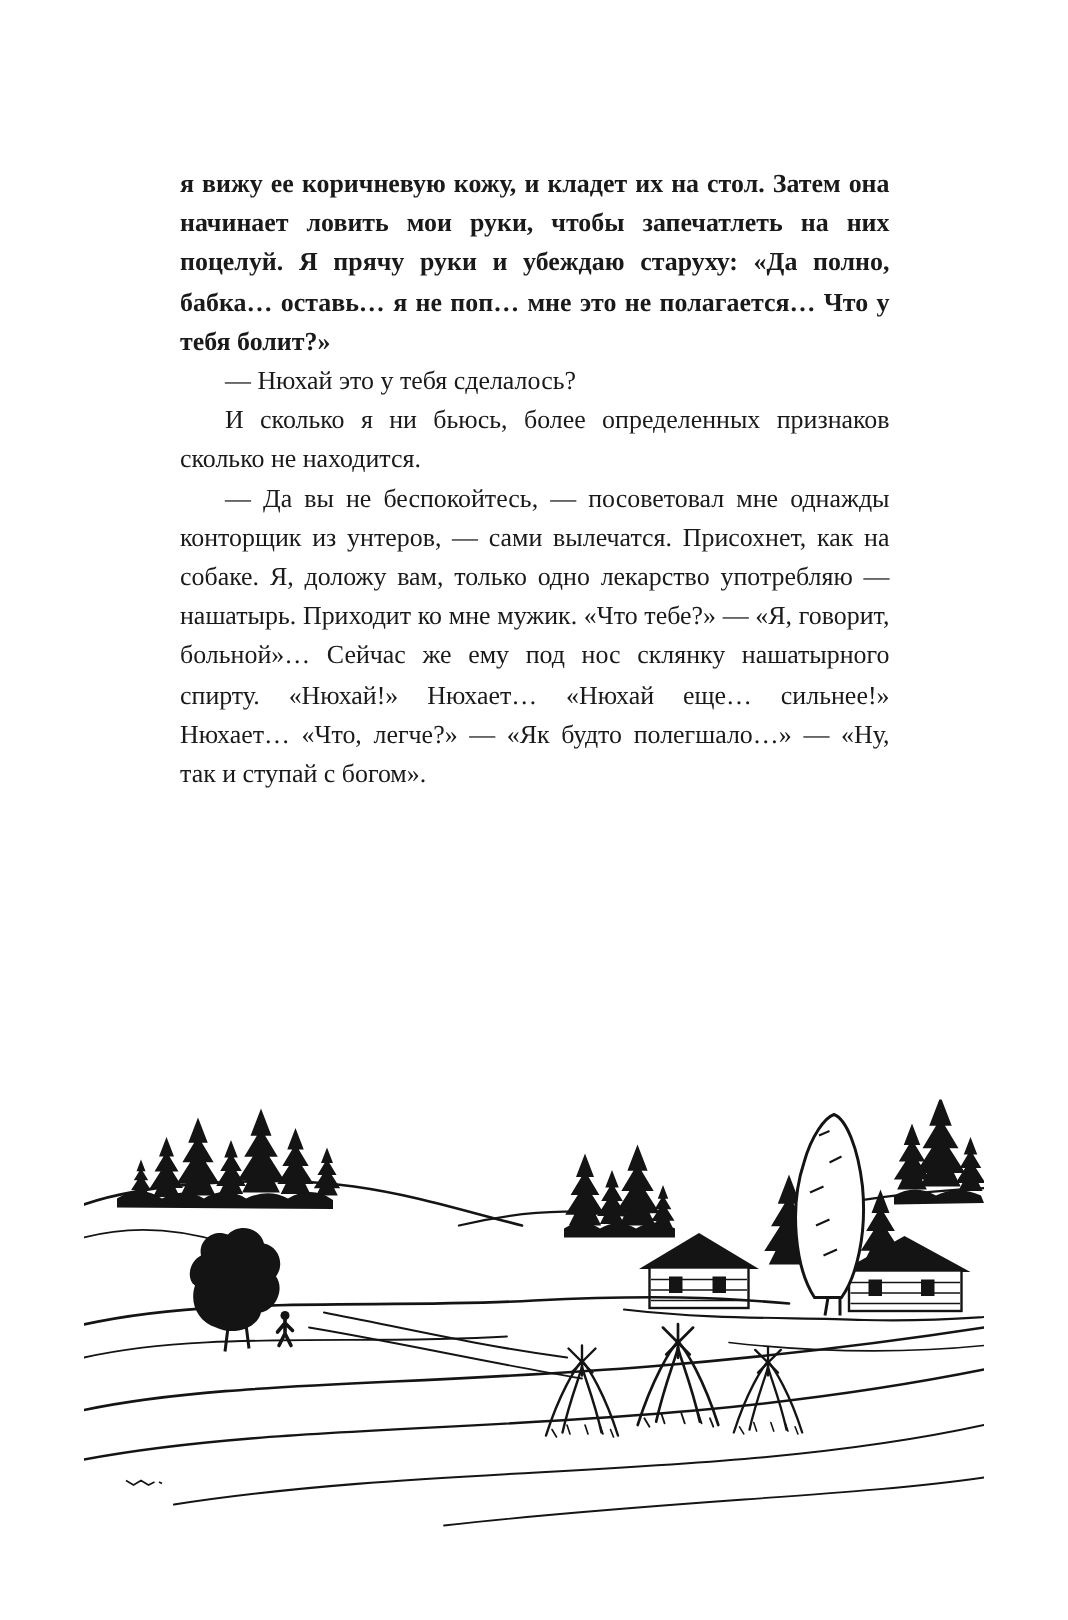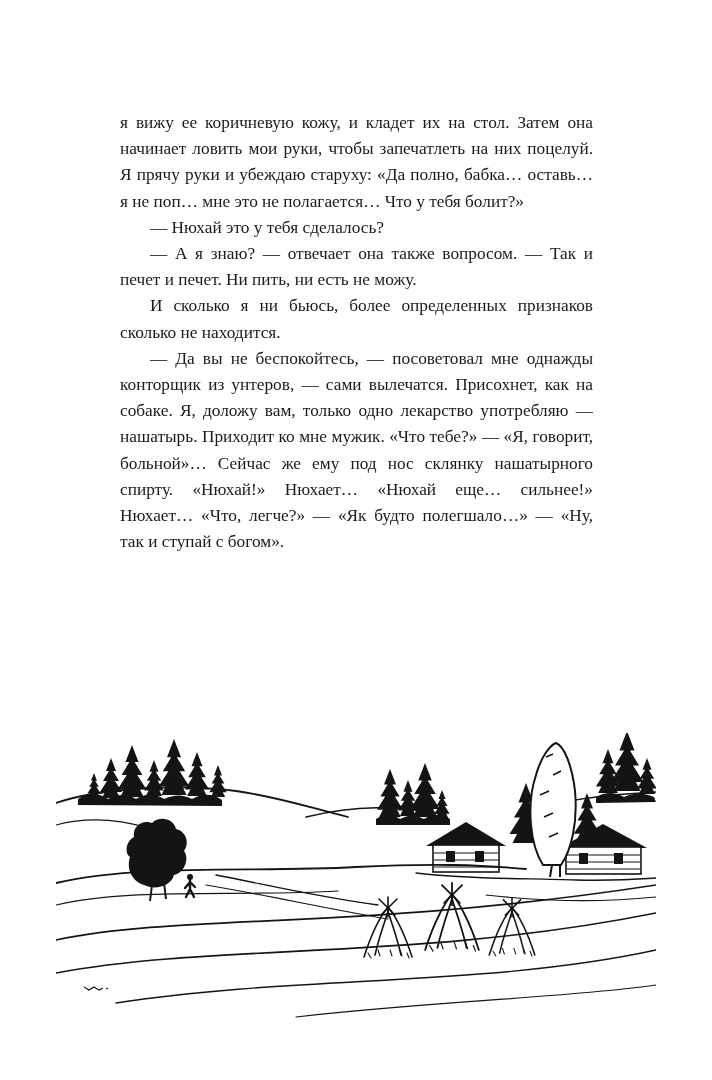--- a/index.html
+++ b/index.html
@@ -7,33 +7,32 @@
     width: 712px; height: 1080px; position: relative; overflow: hidden;
     font-family: "Liberation Serif", serif; color: #1a1a1a;
   }
   .page { position: absolute; inset: 0; background: #ffffff; }
   .textblock {
     position: absolute; left: 120px; top: 110px; width: 473px;
     font-size: 17.3px; line-height: 26.2px; text-align: justify;
     color: #1a1a1a;
   }
   .para { margin: 0; text-indent: 30px; }
-  .para.no-indent { text-indent: 0; }
+  .para.no-indent { text-indent: 0; font-weight: bold; }
   .illustration { position: absolute; left: 56px; top: 733px; width: 600px; height: 290px; }
   .illustration svg { display: block; width: 600px; height: 290px; }
 </style>
 </head>
 <body>
 
 <div class="page">
 
   <div class="textblock" lang="ru">
     <p class="para no-indent">я вижу ее коричневую кожу, и кладет их на стол. Затем она начинает ловить мои руки, чтобы запечатлеть на них поцелуй. Я прячу руки и убеждаю старуху: «Да полно, бабка… оставь… я не поп… мне это не полагается… Что у тебя болит?»</p>
     <p class="para">— Нюхай это у тебя сделалось?</p>
-    <p class="para">— А я знаю? — отвечает она также вопросом. — Так и печет и печет. Ни пить, ни есть не можу.</p>
     <p class="para">И сколько я ни бьюсь, более определенных признаков сколько не находится.</p>
     <p class="para">— Да вы не беспокойтесь, — посоветовал мне однажды конторщик из унтеров, — сами вылечатся. Присохнет, как на собаке. Я, доложу вам, только одно лекарство употребляю — нашатырь. Приходит ко мне мужик. «Что тебе?» — «Я, говорит, больной»… Сейчас же ему под нос склянку нашатырного спирту. «Нюхай!» Нюхает… «Нюхай еще… сильнее!» Нюхает… «Что, легче?» — «Як будто полегшало…» — «Ну, так и ступай с богом».</p>
   </div>
 
   <div class="illustration">
     <svg viewBox="0 0 600 290" xmlns="http://www.w3.org/2000/svg">
       <defs>
         <path id="fir" d="M0,-40 L5,-27 L2,-27 L8,-17 L4,-17 L11,-6 L6,-6 L9,0 L-9,0 L-6,-6 L-11,-6 L-4,-17 L-8,-17 L-2,-27 L-5,-27 Z" fill="#141414"></path>
         <g id="stook" fill="none" stroke="#141414" stroke-width="1.6" stroke-linecap="round">
           <path d="M-24,0 C-15,-28 -5,-44 0,-50 C5,-44 15,-28 24,0"></path>

